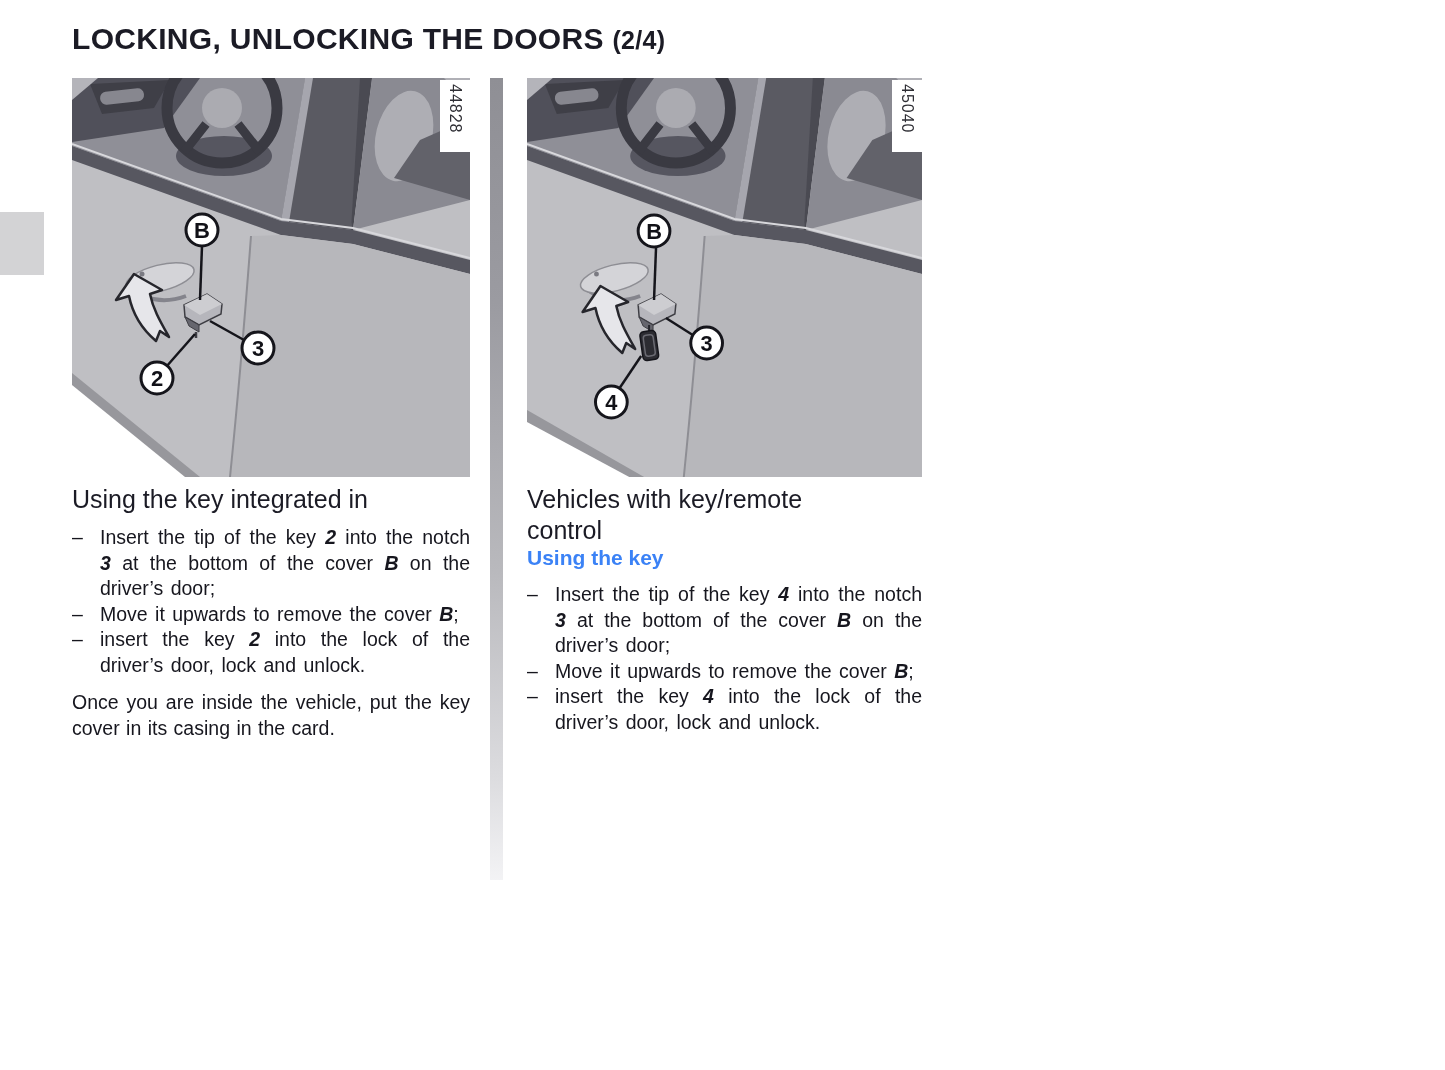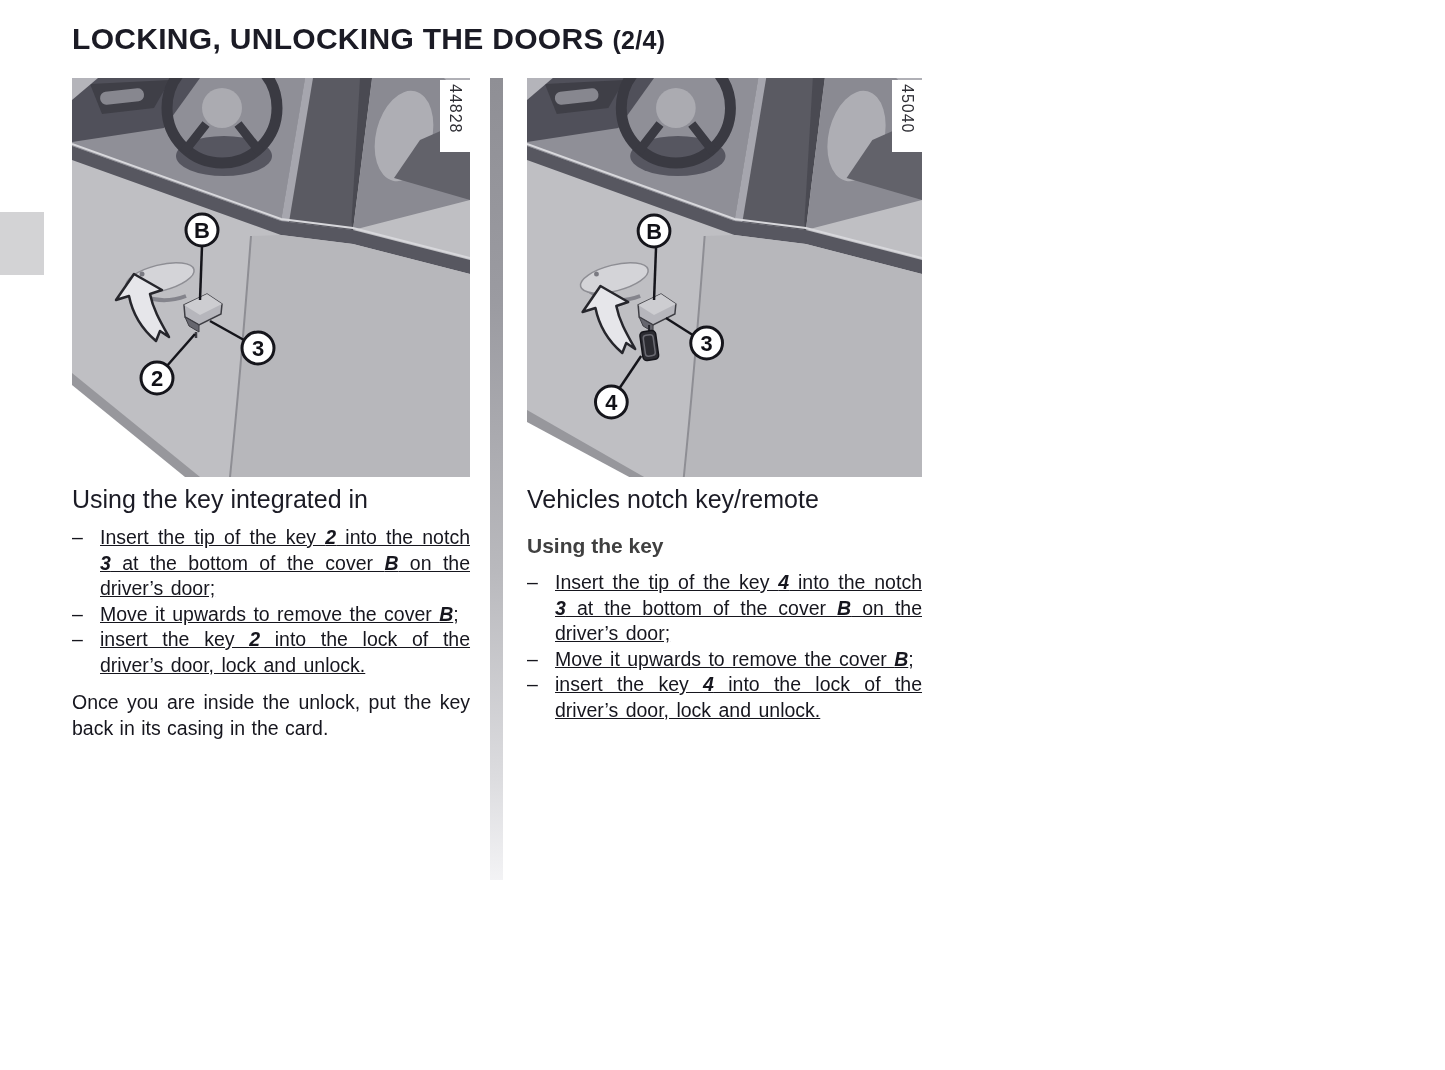--- a/index.html
+++ b/index.html
@@ -30,27 +30,27 @@
     writing-mode:vertical-rl; font-size:16px; letter-spacing:1px; color:#2e2e34; padding-top:4px;
   }
   .divider {
     position:absolute; left:490px; top:78px; width:13px; height:897px;
     background:linear-gradient(to bottom,#8f8f95 0%,#9b9ba1 25%,#b9b9bd 55%,#dcdcdf 78%,#f4f4f6 90%,rgba(255,255,255,0) 100%);
   }
   .col { position:absolute; top:484px; }
   .col.col-left  { left:72px;  width:398px; }
   .col.col-right { left:527px; width:395px; }
   .col h2 { font-size:25px; line-height:31px; font-weight:normal; color:#1b1b25; }
-  .col h3 { font-size:21px; font-weight:bold; color:#404040; margin-top:19px; }
+  .col h3 { font-size:21px; font-weight:bold; color:#3b82f6; }
   .list { margin-top:10px; }
   .col-right .list { margin-top:12px; }
   .li { display:flex; align-items:flex-start; }
   .li .dash { flex:0 0 28px; font-size:19.5px; line-height:25.5px; }
   .li .li-text {
-    flex:1 1 auto; font-size:19.5px; line-height:25.5px; text-align:justify; word-spacing:2px;text-decoration:underline;
+    flex:1 1 auto; font-size:19.5px; line-height:25.5px; text-align:justify; word-spacing:2px;
   }
   .em { font-weight:bold; font-style:italic; }
   .note {
     margin-top:12px; font-size:19.5px; line-height:25.5px; text-align:justify; word-spacing:1px;
   }
   .page-number { position:absolute; left:75px; top:1006px; font-size:12px; color:#1b1b25; }
   .callout-text { font:bold 22px "Liberation Sans","DejaVu Sans",sans-serif; fill:#111117; }
 </style>
 </head>
 <body>
@@ -213,26 +213,27 @@
       </div>
       <div class="li">
         <span class="dash">–</span>
         <p class="li-text"><span>Move it upwards to remove the cover </span><span class="em">B</span><span>;</span></p>
       </div>
       <div class="li">
         <span class="dash">–</span>
         <p class="li-text"><span>insert the key </span><span class="em">2</span><span> into the lock of the driver’s door, lock and unlock.</span></p>
       </div>
     </div>
-    <p class="note">Once you are inside the unlock, put the key back in its casing in the card.</p>
+    <p class="note">Once you are inside the vehicle, put the key cover in its casing in the card.</p>
   </section>
 
   <section class="col col-right">
     <h2>
-      <div>Vehicles notch key/remote</div>
+      <div>Vehicles with key/remote</div>
+      <div>control</div>
     </h2>
     <h3>Using the key</h3>
     <div class="list">
       <div class="li">
         <span class="dash">–</span>
         <p class="li-text"><span>Insert the tip of the key </span><span class="em">4</span><span> into the notch </span><span class="em">3</span><span> at the bottom of the cover </span><span class="em">B</span><span> on the driver’s door;</span></p>
       </div>
       <div class="li">
         <span class="dash">–</span>
         <p class="li-text"><span>Move it upwards to remove the cover </span><span class="em">B</span><span>;</span></p>

